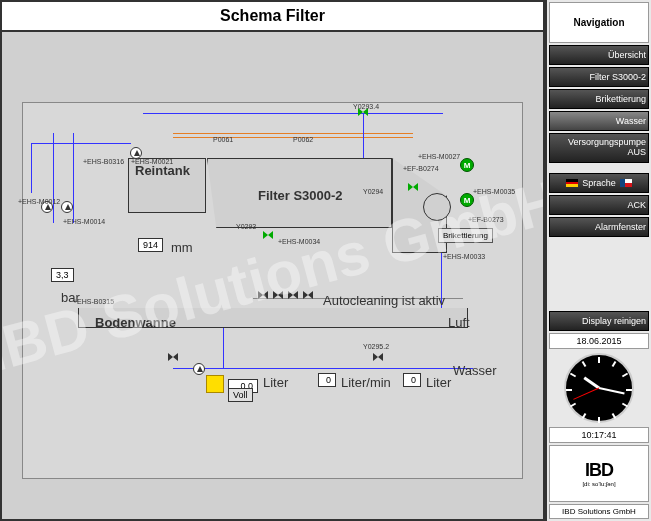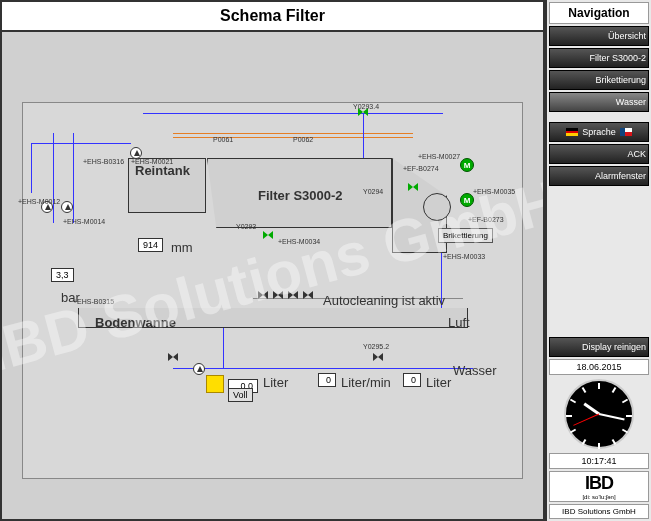--- a/index.html
+++ b/index.html
@@ -28,37 +28,37 @@
   .valve.green::after { border-right-color: #0a0; }
   .circle-big { position: absolute; width: 28px; height: 28px; border: 1px solid #333; border-radius: 50%; background: #d0d0d0; }
   .line { position: absolute; background: #33f; }
   .line.h { height: 1px; }
   .line.v { width: 1px; }
   .line.orange { background: #e57e25; }
   .line.yellow { background: #cccc00; }
   .line.grey { background: #888; }
 
   .side { width: 106px; background: #e8e8e8; border-left: 2px solid #333; display: flex; flex-direction: column; padding: 2px; gap: 2px; }
-  .side-title { font-size: 12px; font-weight: bold; text-align: center; padding: 3px; background: #fff; border: 1px solid #999; }
+  .side-title { font-size: 10px; font-weight: bold; text-align: center; padding: 14px; background: #fff; border: 1px solid #999; }
   .nav-btn { background: linear-gradient(#555,#222); color: #fff; border: 1px solid #000; padding: 4px 2px; font-size: 9px; text-align: right; cursor: pointer; }
   .nav-btn.active { background: linear-gradient(#888,#444); }
   .nav-btn.multi { line-height: 1.1; }
   .lang-btn { display: flex; align-items: center; justify-content: center; gap: 4px; }
   .flag { width: 12px; height: 8px; display: inline-block; }
   .flag.de { background: linear-gradient(#000 33%, #d00 33% 66%, #fc0 66%); }
   .flag.cz { background: linear-gradient(90deg,#11457e 40%, transparent 40%), linear-gradient(#fff 50%, #d7141a 50%); }
   .gap { flex: 0 0 6px; }
   .info-box { background: #fff; border: 1px solid #999; text-align: center; padding: 2px; font-size: 9px; }
   .clock { width: 70px; height: 70px; border-radius: 50%; background: #000; border: 2px solid #ccc; margin: 2px auto; position: relative; }
   .clock .hand { position: absolute; left: 50%; bottom: 50%; transform-origin: bottom; background: #fff; }
   .clock .hour { width: 3px; height: 18px; transform: translateX(-50%) rotate(305deg); }
   .clock .min { width: 2px; height: 26px; transform: translateX(-50%) rotate(102deg); }
   .clock .sec { width: 1px; height: 28px; transform: translateX(-50%) rotate(246deg); background: #f00; }
   .clock .tick { position: absolute; width: 2px; height: 6px; background: #fff; left: 50%; top: 2px; transform-origin: 50% 33px; }
-  .logo { background: #fff; border: 1px solid #999; text-align: center; padding: 1px; }
+  .logo { background: #fff; border: 1px solid #999; text-align: center; padding: 14px; }
   .logo .big { font-size: 18px; font-weight: 900; letter-spacing: -1px; }
   .logo .sub { font-size: 6px; }
   .footer { background: #fff; border: 1px solid #999; text-align: center; font-size: 8px; padding: 2px; }
   .yellow-tank { position: absolute; width: 18px; height: 18px; background: #ffde00; border: 1px solid #aa8800; }
 </style>
 </head>
 <body>
 
 <div class="main">
   <div class="title-bar">
@@ -169,20 +169,21 @@
     </div>
   </div>
 </div>
 
 <div class="side">
   <div class="side-title">Navigation</div>
   <div class="nav-btn">Übersicht</div>
   <div class="nav-btn">Filter S3000-2</div>
   <div class="nav-btn">Brikettierung</div>
   <div class="nav-btn active">Wasser</div>
+  <div class="nav-btn multi">Versorgungspumpe AUS</div>
   <div class="gap"></div>
   <div class="nav-btn lang-btn">
     <span class="flag de"></span>
     <span>Sprache</span>
     <span class="flag cz"></span>
   </div>
   <div class="nav-btn">ACK</div>
   <div class="nav-btn">Alarmfenster</div>
   <div style="flex:1"></div>
   <div class="nav-btn">Display reinigen</div>

